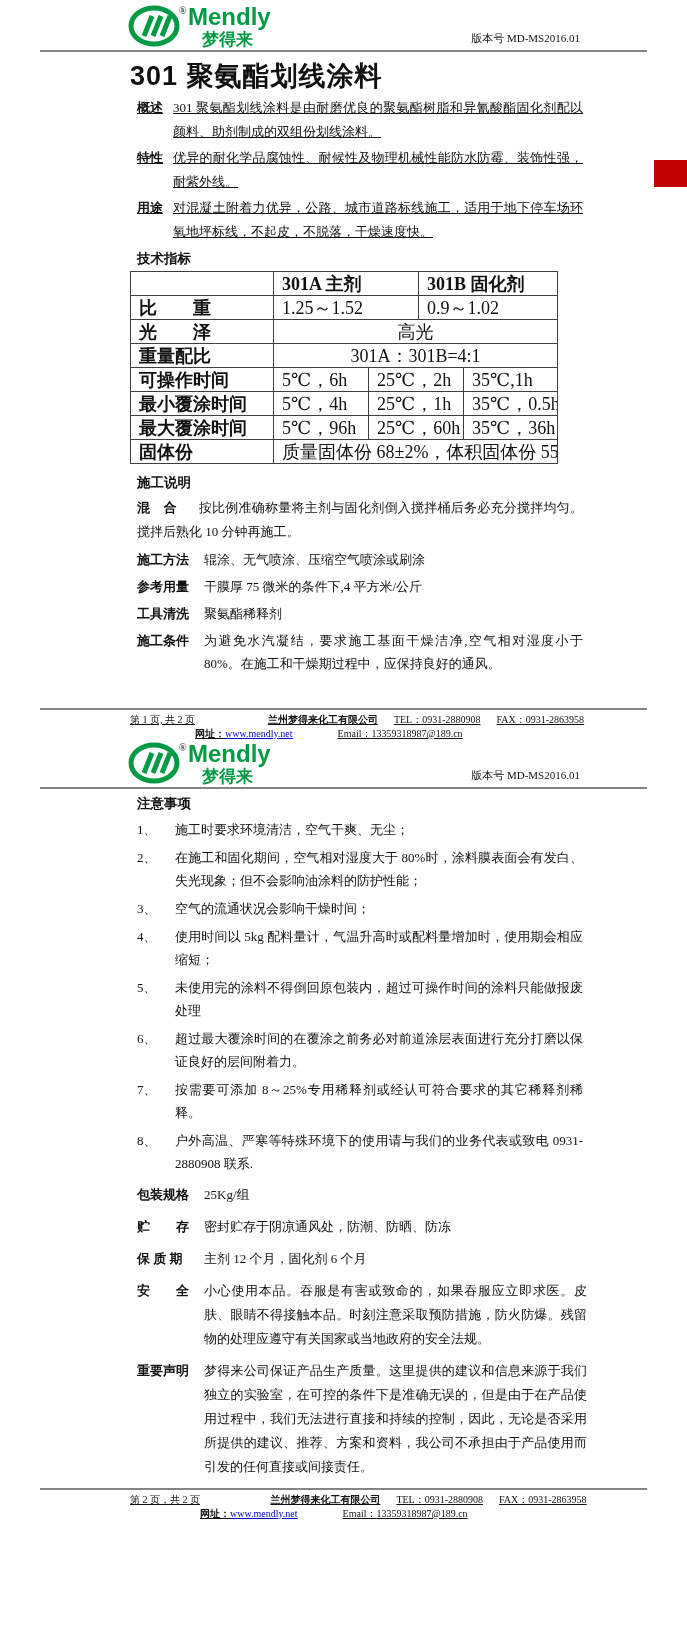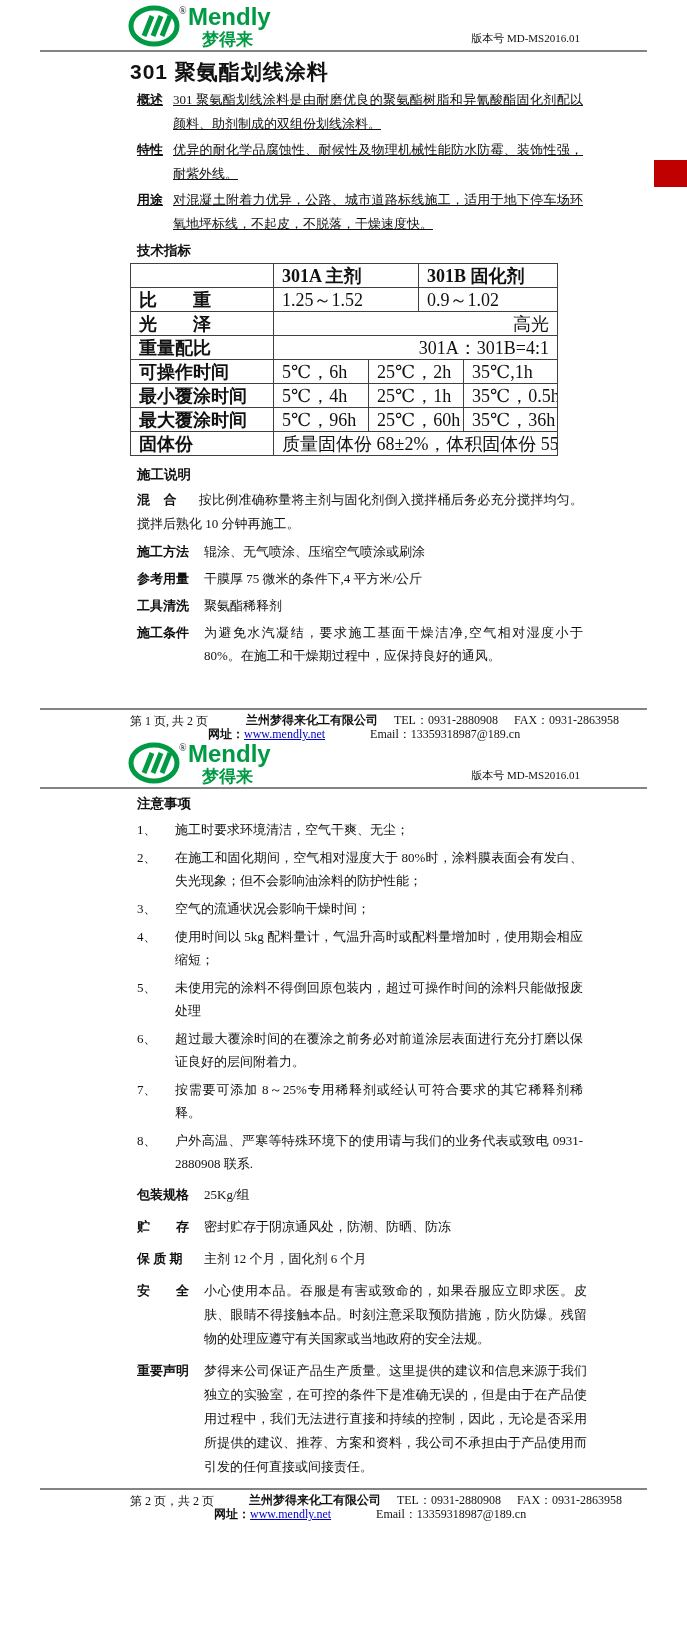--- a/index.html
+++ b/index.html
@@ -9,53 +9,53 @@
   .page-1 { height:737px; }
   .page-2 { height:901px; }
 
   .page-header { display:flex; justify-content:space-between; align-items:flex-end;
                  padding:4px 107px 2px 128px; height:44px; }
   .logo { display:flex; }
   .logo svg { display:block; }
   .version { font-size:11px; white-space:nowrap; color:#111; padding-bottom:2px; }
   .rule { border:none; border-top:2px solid #848484; margin:0 40px; height:0; }
 
-  .title { font-family:"Liberation Sans","DejaVu Sans",sans-serif; font-size:21px; font-weight:bold;
+  .title { font-family:"Liberation Sans","DejaVu Sans",sans-serif; font-size:27px; font-weight:bold;
            margin:6px 104px 2px 130px; letter-spacing:1px; }
 
   .hang { display:flex; margin:2px 104px 2px 137px; font-size:13px; line-height:24px;text-decoration:underline; }
   .hang .lbl { width:36px; flex:none; font-weight:bold; }
   .hang .bod { flex:1; text-align:justify; }
 
   .sec-heading { font-size:13.5px; font-weight:bold; margin:6px 104px 3px 137px; line-height:18px; }
 
   table.spec { border-collapse:collapse; margin:2px 0 10px 130px; width:427px; font-size:18px; table-layout:fixed; }
   table.spec td { border:1px solid #404040; padding:1px 8px; height:21px; line-height:20px; overflow:hidden; white-space:nowrap; }
   table.spec td.lb { font-weight:bold; }
-  table.spec td.ctr { text-align:right; }
+  table.spec td.ctr { text-align:center; }
 
   .mixing { margin:4px 104px 2px 137px; font-size:13px; line-height:24px; text-align:justify; }
   .mixing .lbl { font-weight:bold; margin-right:22px; }
 
   .citem { display:flex; margin:4px 104px 0 137px; font-size:13px; line-height:23px; }
   .citem .lbl { width:67px; flex:none; font-weight:bold; }
   .citem .bod { flex:1; text-align:justify; }
 
   .nitem { display:flex; margin:5px 104px 0 137px; font-size:13px; line-height:23px; }
   .nitem .num { width:38px; flex:none; }
   .nitem .bod { flex:1; text-align:justify; }
 
   .isec { display:flex; margin:8px 100px 0 137px; font-size:13px; line-height:24px; }
   .isec .lbl { width:67px; flex:none; font-weight:bold; }
   .isec .bod { flex:1; text-align:justify; }
 
   .page-footer { position:absolute; left:0; right:0; }
   #footer-1 { top:708px; }
   #footer-2 { top:1488px; }
-  .footer-body { display:flex; padding:3px 30px 0 130px; font-size:12px; }
+  .footer-body { display:flex; padding:3px 30px 0 130px; font-size:10px;text-decoration:underline; }
   .f-page { white-space:nowrap; }
   .f-main { flex:1; }
   .f-line1 { display:flex; justify-content:center; gap:16px; line-height:14px; }
   .f-line2 { display:flex; gap:45px; line-height:14px; }
   .f-company { font-weight:bold; }
   .f-lbl { font-weight:bold; }
   a.weblink { color:#0000cc; text-decoration:underline; cursor:pointer; }
 
   .red-marker { position:absolute; left:654px; top:160px; width:33px; height:27px; background:#c00000; }
 </style>

